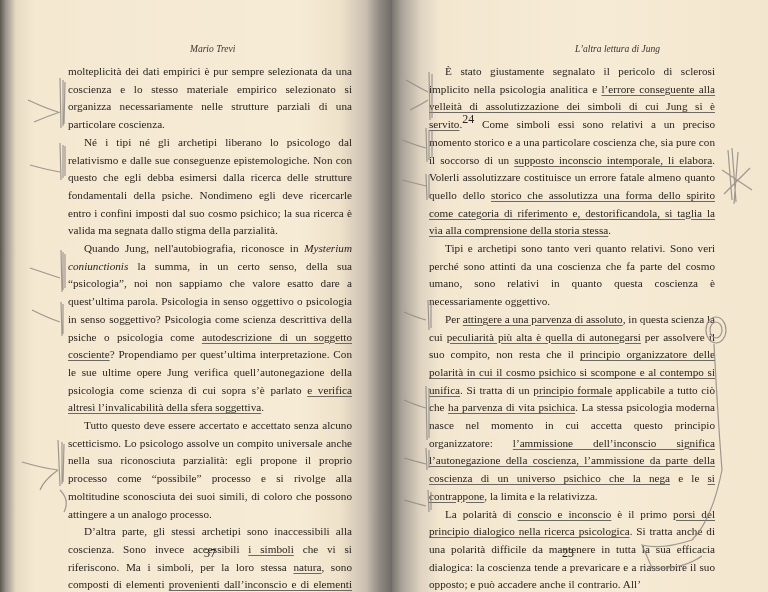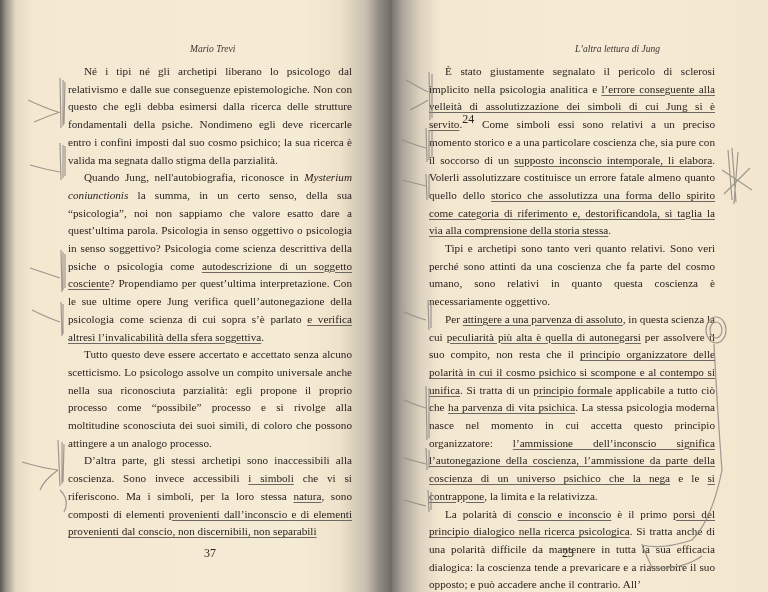--- a/index.html
+++ b/index.html
@@ -25,20 +25,21 @@
   sup{font-size:12px;line-height:0;}
 </style>
 </head>
 <body>
 
 <div class="spread">
 
   <div class="page left">
     <div class="runhead">Mario Trevi</div>
     <div class="text" id="left-body">
+        <p class="noind">molteplicità dei dati empirici è pur sempre selezionata da una coscienza e lo stesso materiale empirico selezionato si organizza necessariamente nelle strutture parziali di una particolare coscienza.</p>
         <p>Né i tipi né gli archetipi liberano lo psicologo dal relativismo e dalle sue conseguenze epistemologiche. Non con questo che egli debba esimersi dalla ricerca delle strutture fondamentali della psiche. Nondimeno egli deve ricercarle entro i confini imposti dal suo cosmo psichico; la sua ricerca è valida ma segnata dallo stigma della parzialità.</p>
         <p><span>Quando Jung, nell'autobiografia, riconosce in </span><span style="font-style: italic;">Mysterium coniunctionis</span><span> la summa, in un certo senso, della sua “psicologia”, noi non sappiamo che valore esatto dare a quest’ultima parola. Psicologia in senso oggettivo o psicologia in senso soggettivo? Psicologia come scienza descrittiva della psiche o psicologia come </span><span class="ul">autodescrizione di un soggetto cosciente</span><span>? Propendiamo per quest’ultima interpretazione. Con le sue ultime opere Jung verifica quell’autonegazione della psicologia come scienza di cui sopra s’è parlato </span><span class="ul">e verifica altresì l’invalicabilità della sfera soggettiva</span><span>.</span></p>
         <p>Tutto questo deve essere accertato e accettato senza alcuno scetticismo. Lo psicologo assolve un compito universale anche nella sua riconosciuta parzialità: egli propone il proprio processo come “possibile” processo e si rivolge alla moltitudine sconosciuta dei suoi simili, di coloro che possono attingere a un analogo processo.</p>
         <p><span>D’altra parte, gli stessi archetipi sono inaccessibili alla coscienza. Sono invece accessibili </span><span class="ul">i simboli</span><span> che vi si riferiscono. Ma i simboli, per la loro stessa </span><span class="ul">natura</span><span>, sono composti di elementi </span><span class="ul">provenienti dall’inconscio e di elementi provenienti dal conscio, non discernibili, non separabili</span></p>
       </div>
     <div class="folio">37</div>
 
     <svg class="marks" width="392" height="592">
       <g stroke="#8f8a84" stroke-width="1.2" fill="none" opacity="0.85">
         <path d="M60 78 L61 128 M63 80 L63 126 M65 82 L64 124"></path>

